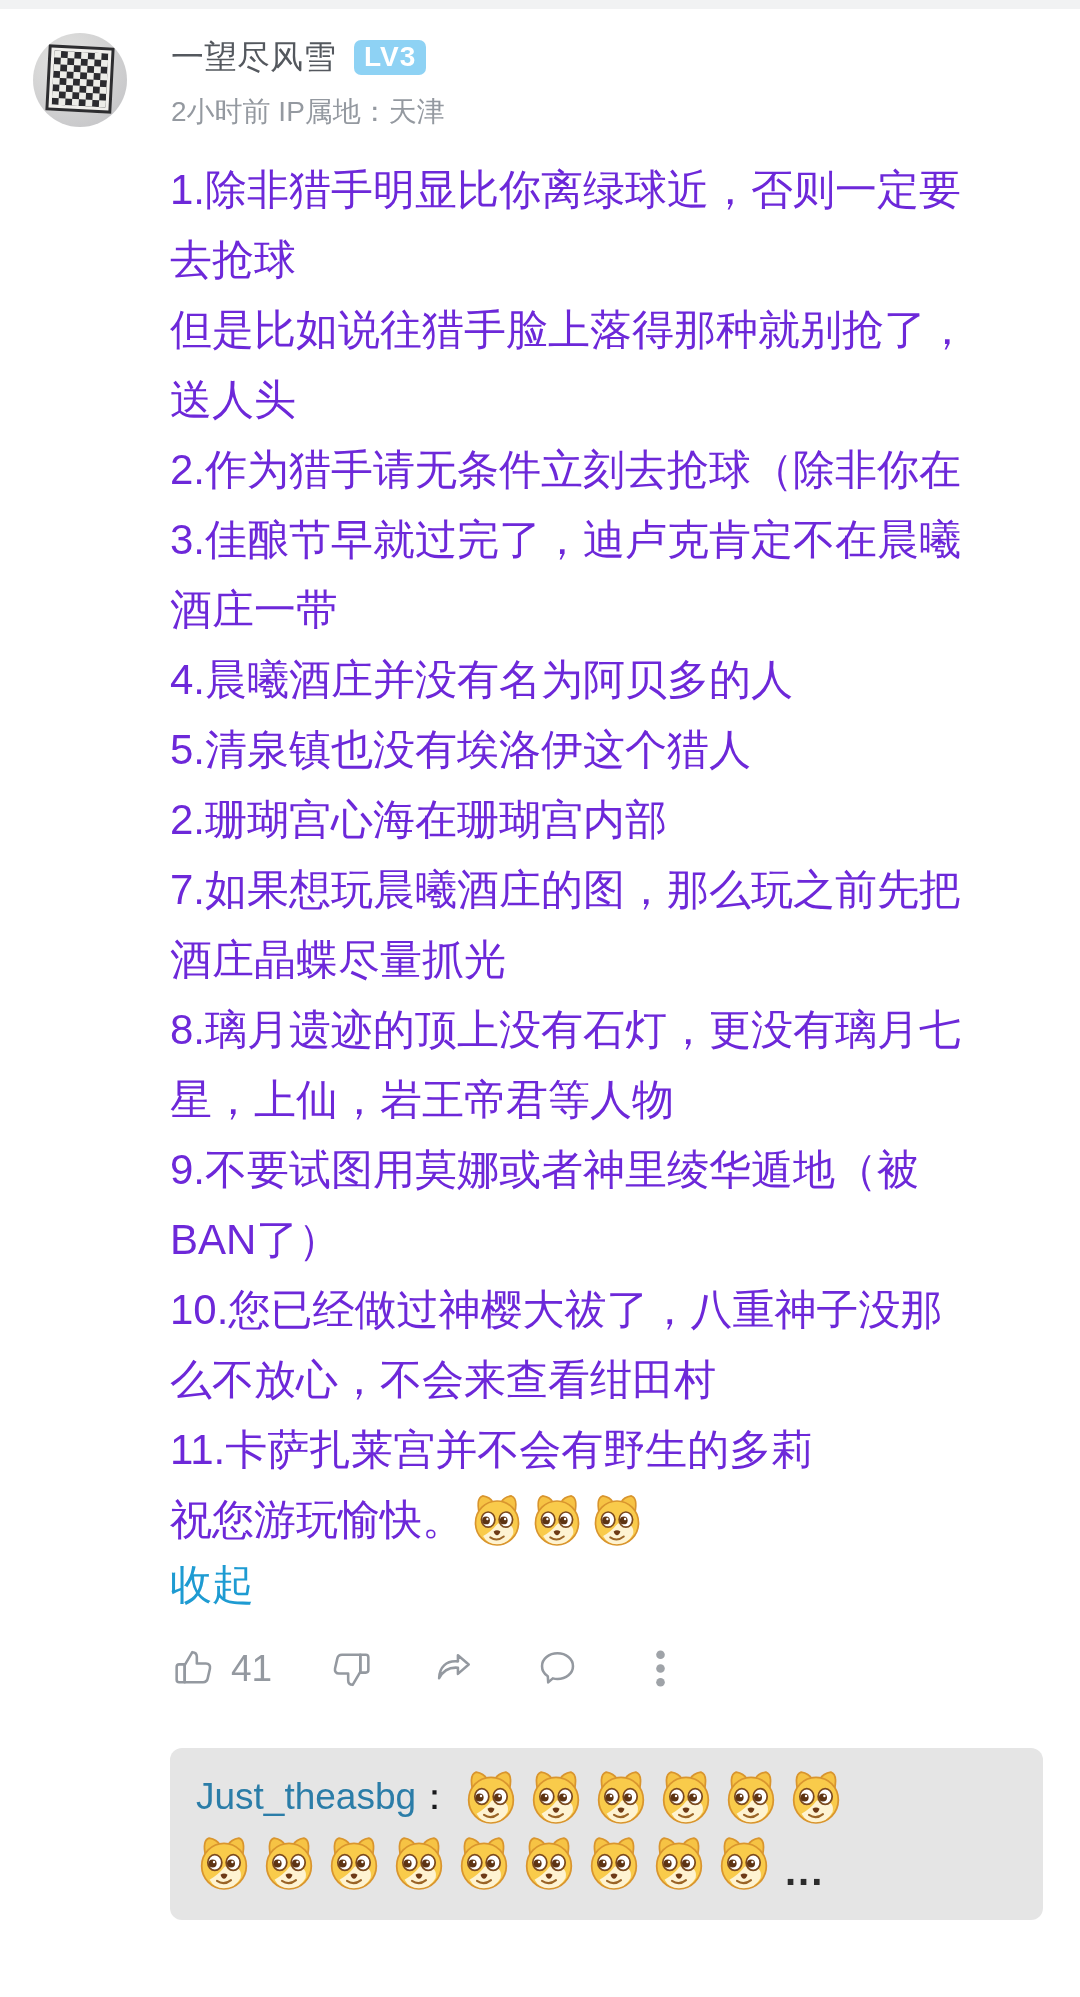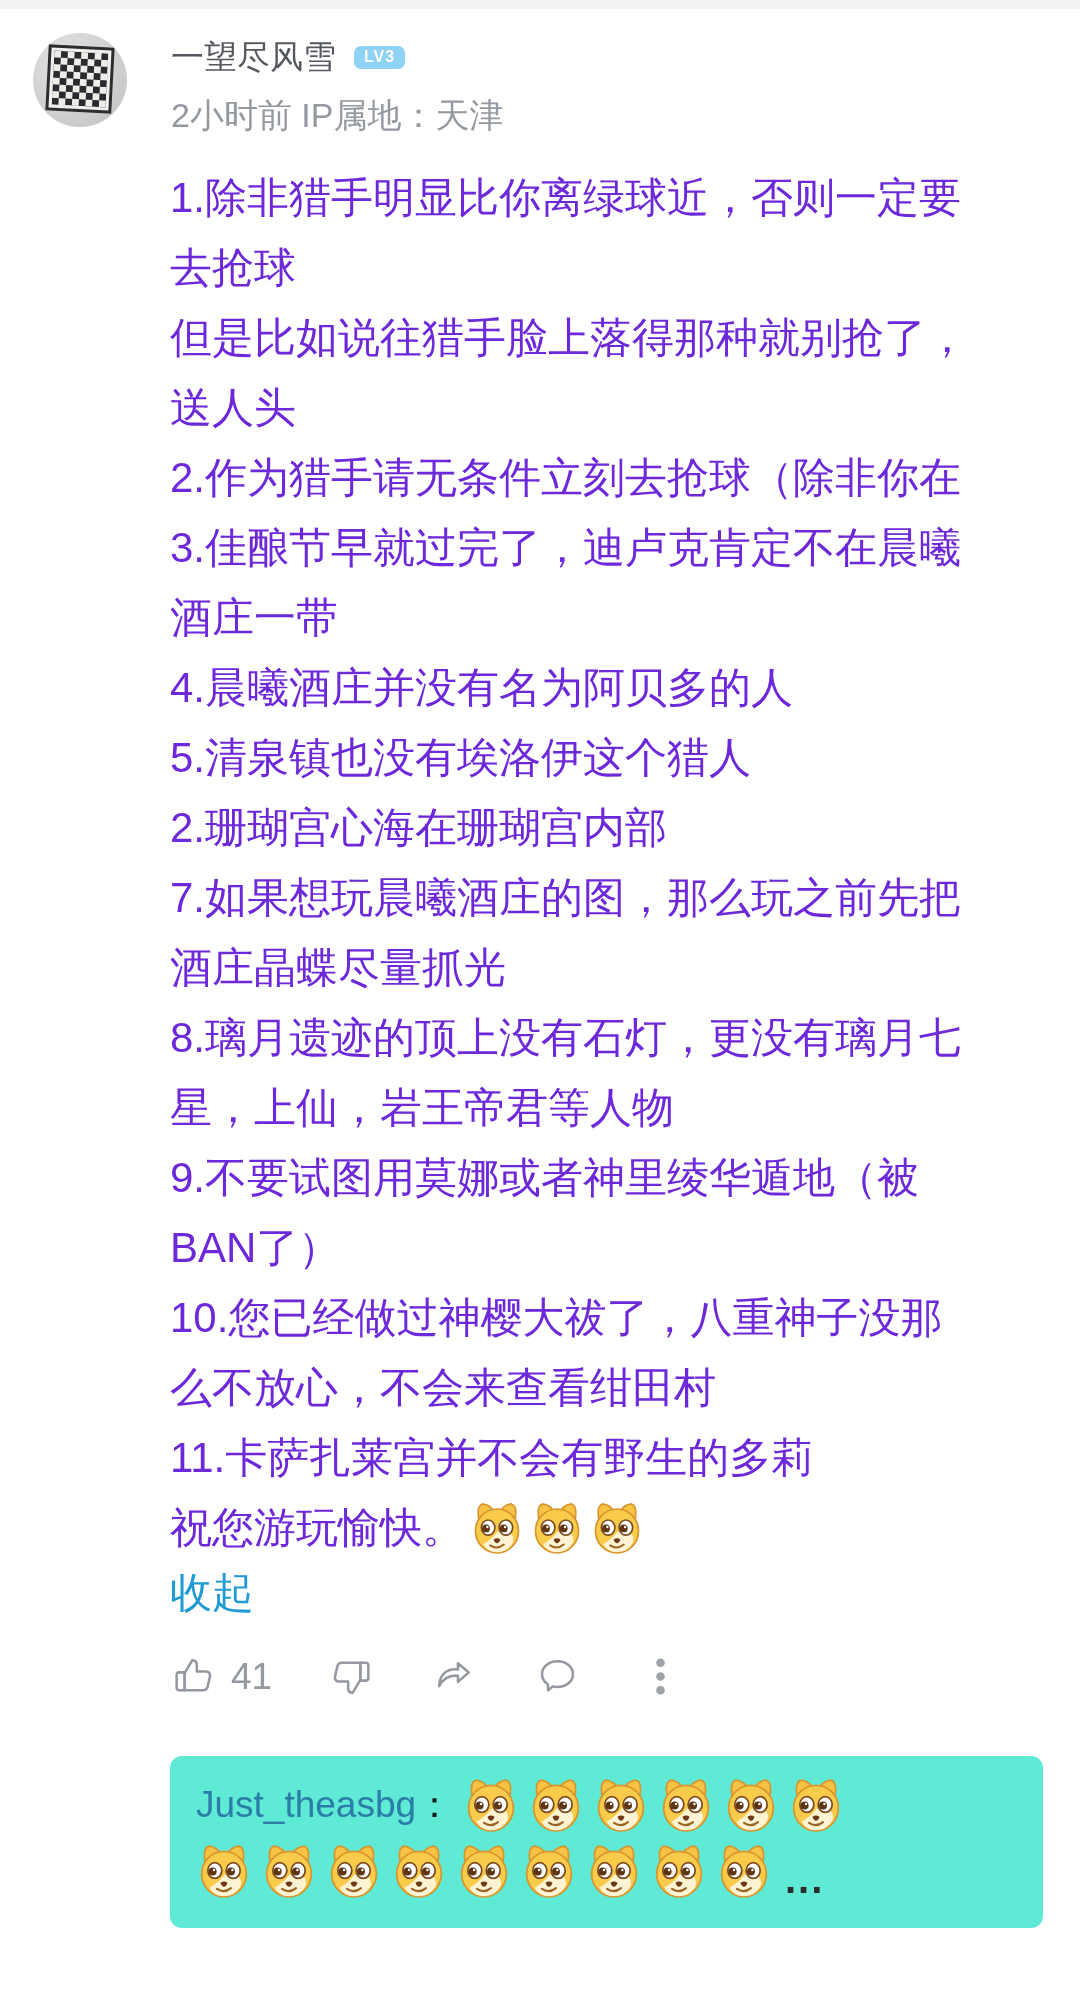--- a/index.html
+++ b/index.html
@@ -28,24 +28,24 @@
     width:100%; height:100%;
     background:repeating-conic-gradient(#2b2b2f 0% 25%, #ececе8 0% 50%);
     background:repeating-conic-gradient(#2b2b2f 0% 25%, #ecece8 0% 50%);
     background-size:25% 25%;
   }
   .id-block { margin-left:44px; padding-top:2px; }
   .name-row { display:flex; align-items:center; }
   .username { font-size:33px; color:#54585E; font-weight:500; cursor:pointer; }
   .lv-badge {
     margin-left:18px; background:#8ED2F4; color:#ffffff;
-    font-size:16px; font-weight:bold; letter-spacing:1px;
+    font-size:28px; font-weight:bold; letter-spacing:1px;
     padding:3px 10px 4px; border-radius:7px; line-height:1;
   }
-  .meta-row { margin-top:13px; font-size:34px; color:#9499A0; }
+  .meta-row { margin-top:13px; font-size:28px; color:#9499A0; }
 
   
   .content-col { margin-left:170px; width:873px; }
   .comment-body { margin-top:24px; font-size:42px; line-height:70px; color:#6d28d9; }
   .c-line { white-space:nowrap; }
   .closing-line { display:flex; align-items:center; }
   .closing-line .doge { margin-left:6px; }
   .doge { display:inline-block; width:54px; height:54px; vertical-align:middle; }
   .doge svg { width:100%; height:100%; display:block; }
 
@@ -62,21 +62,21 @@
   .action-item { display:flex; align-items:center; cursor:pointer;text-align:right; }
   .action-item + .action-item { margin-left:56px; }
   .action-icon { width:47px; height:47px; }
   .action-icon svg { width:100%; height:100%; display:block; }
   .like-count { margin-left:14px; font-size:37px; color:#9499A0; }
   .more-btn { margin-left:auto; cursor:pointer; }
 
   
   .reply-box {
     margin:56px 0 0 170px; width:873px; height:172px;
-    background:#5eead4; border-radius:12px;
+    background:#e5e5e5; border-radius:12px;
     padding:18px 26px; cursor:pointer;
   }
   .reply-row { display:flex; align-items:center; height:62px; }
   .reply-row + .reply-row { margin-top:4px; }
   .reply-user { color:#2B7DA8; font-size:37px; font-weight:500; cursor:pointer; }
   .reply-sep { color:#18191C; font-size:37px; margin-right:10px; }
   .reply-row .doge { width:56px; height:56px; margin-right:9px; }
   .trunc-dots { font-size:40px; font-weight:bold; color:#2c2c2c; letter-spacing:2px; margin-left:4px; align-self:flex-end; line-height:46px; }
 </style>
 </head>

